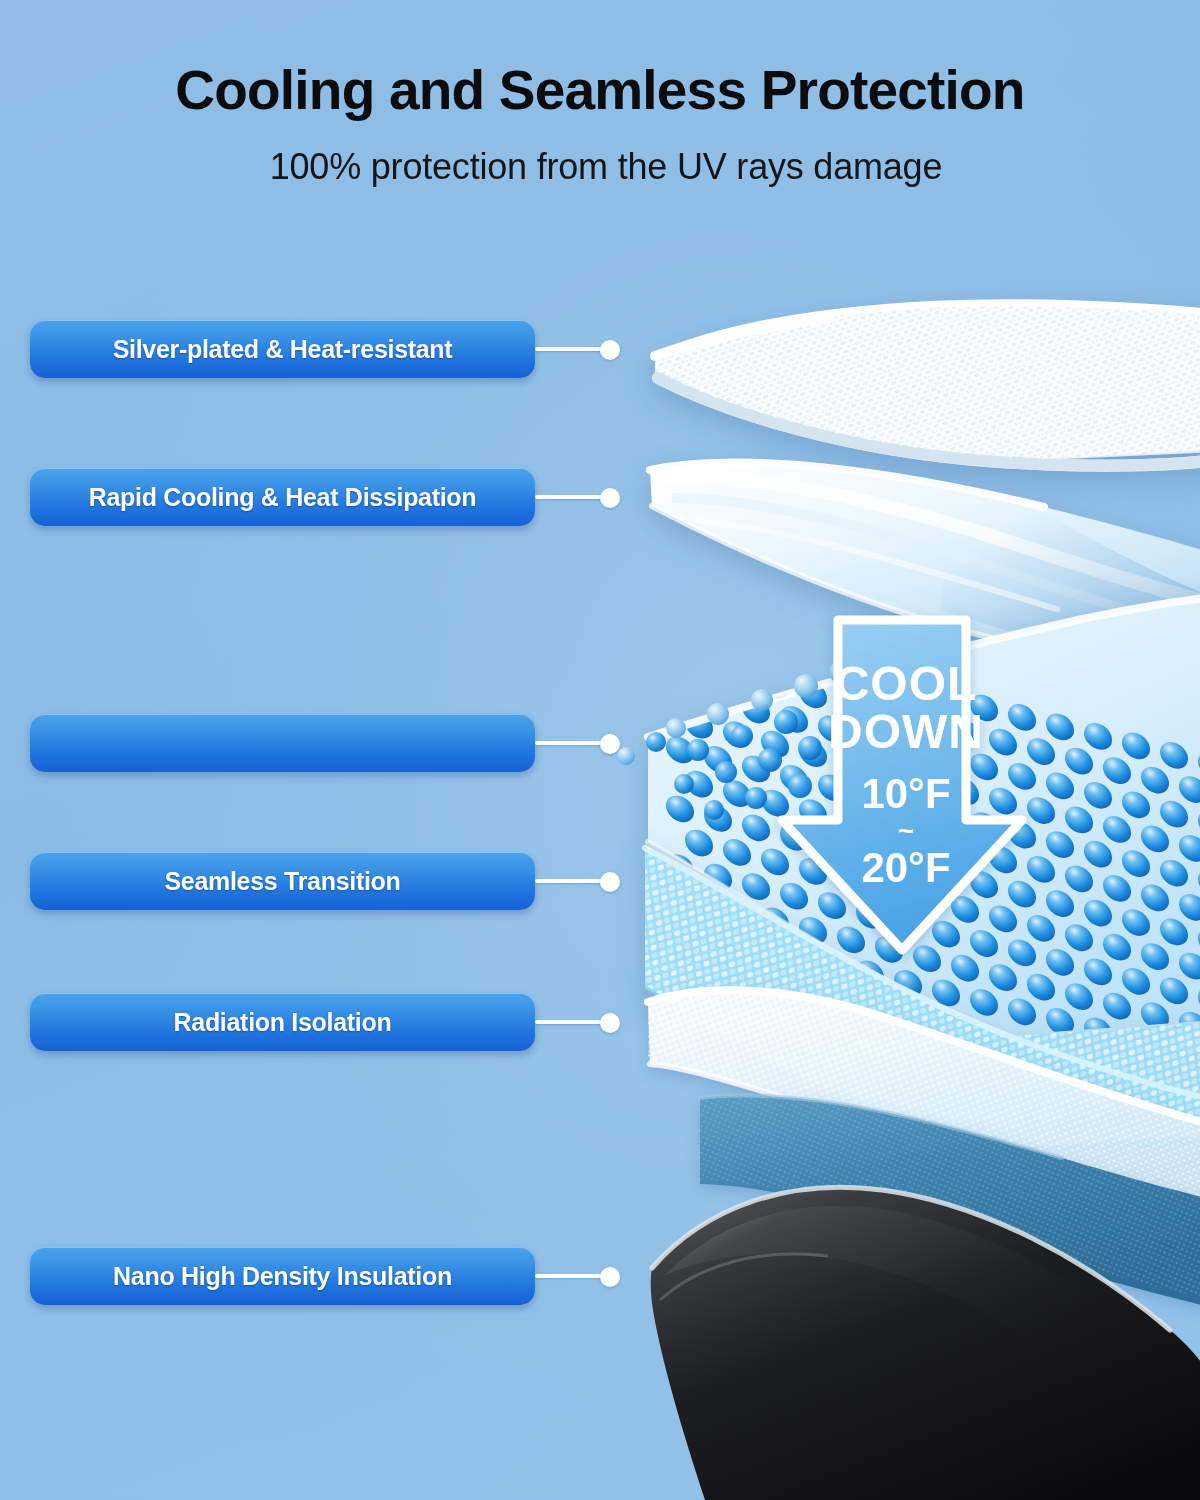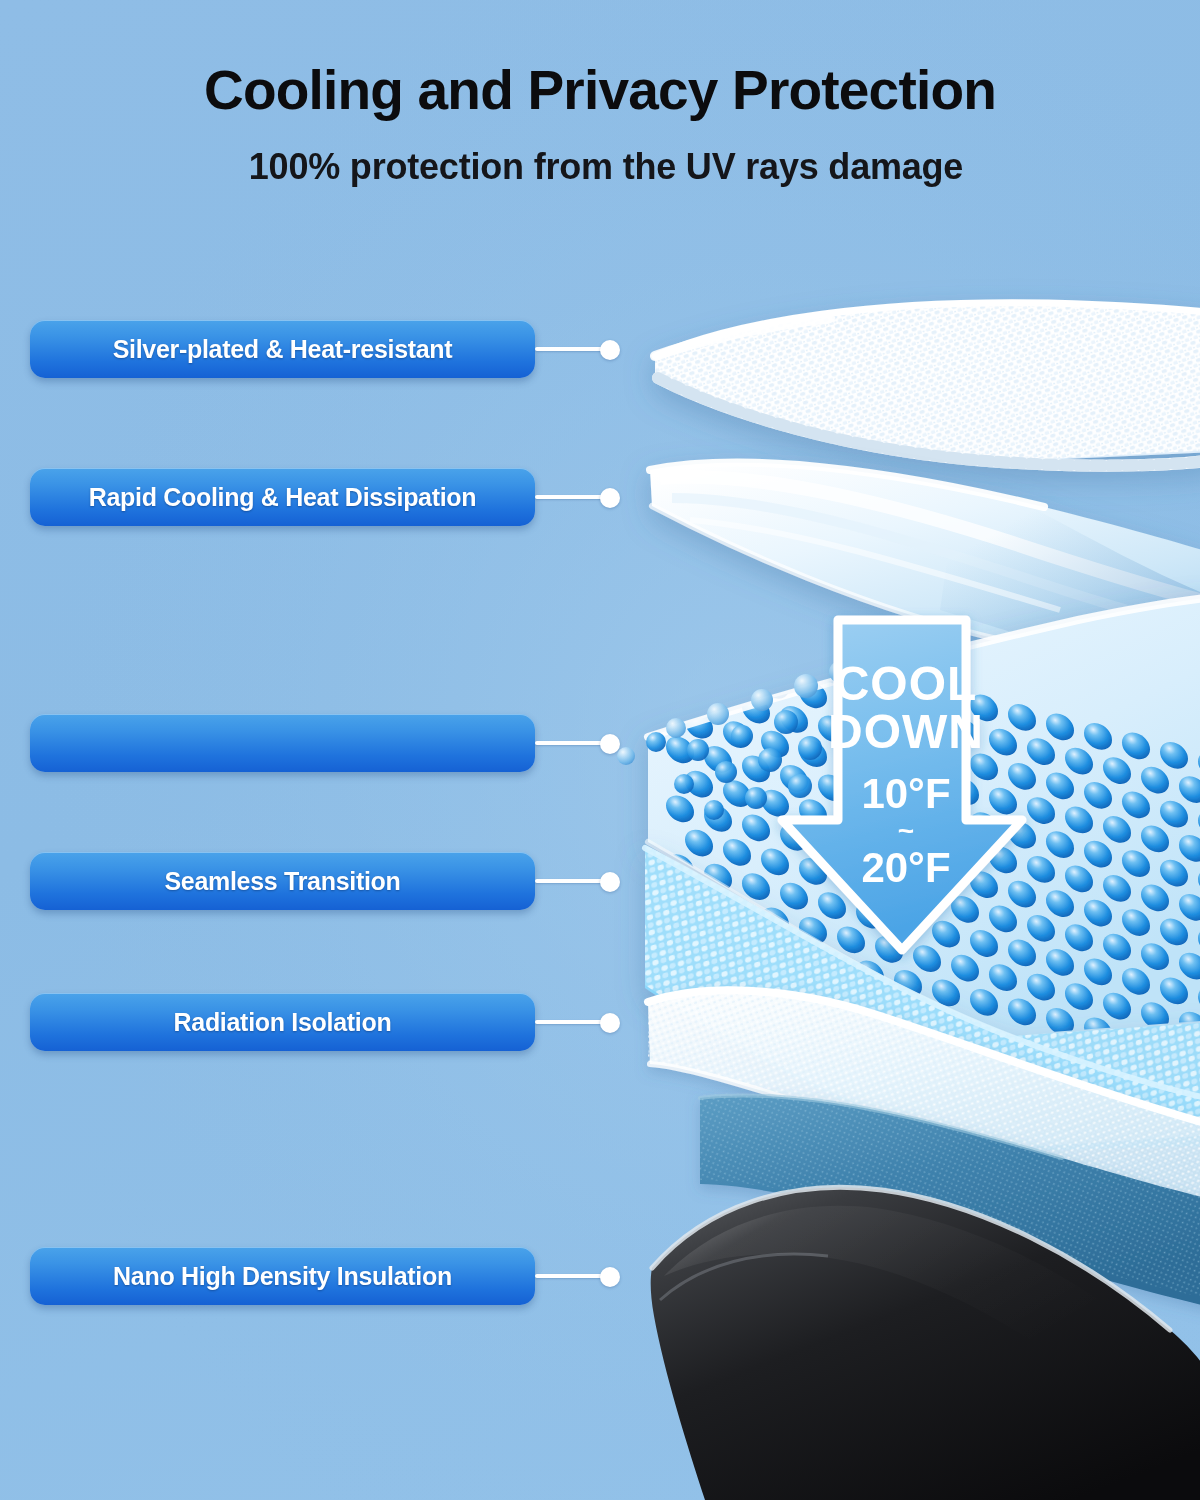--- a/index.html
+++ b/index.html
@@ -23,21 +23,21 @@
     margin-top:62px;
     font-size:55px;
     font-weight:bold;
     letter-spacing:-0.8px;
     color:#0c0c0e;
     line-height:1.05;
   }
   .subtitle {
     margin-top:26px;
     font-size:36px;
-    font-weight:700;
+    font-weight:400;
     color:#15161a;
     letter-spacing:-0.2px;
     padding-left:12px;
   }
 
   
   #art { position:absolute; top:0; left:0; width:1200px; height:1500px; }
 
   
   .labels { position:absolute; left:0; top:0; width:660px; height:1500px;padding-left:36px; }
@@ -486,21 +486,21 @@
         <text class="cd" x="906" y="700" font-size="48" letter-spacing="1">COOL</text>
         <text class="cd" x="906" y="748" font-size="48" letter-spacing="1">DOWN</text>
         <text class="cd" x="906" y="808" font-size="42">10°F</text>
         <text class="cd" x="906" y="840" font-size="28">~</text>
         <text class="cd" x="906" y="882" font-size="42">20°F</text>
       </g>
     </g>
   </svg>
 
   <div class="header">
-    <div class="title">Cooling and Privacy Protection</div>
+    <div class="title">Cooling and Seamless Protection</div>
     <div class="subtitle">100% protection from the UV rays damage</div>
   </div>
 
   <div class="labels" id="labels">
       <div class="label-row" style="top: 320px;">
         <div class="pill">
           <span class="pill-text">Silver-plated &amp; Heat-resistant</span>
           <div class="connector">
             <div class="line"></div>
             <div class="dot"></div>

